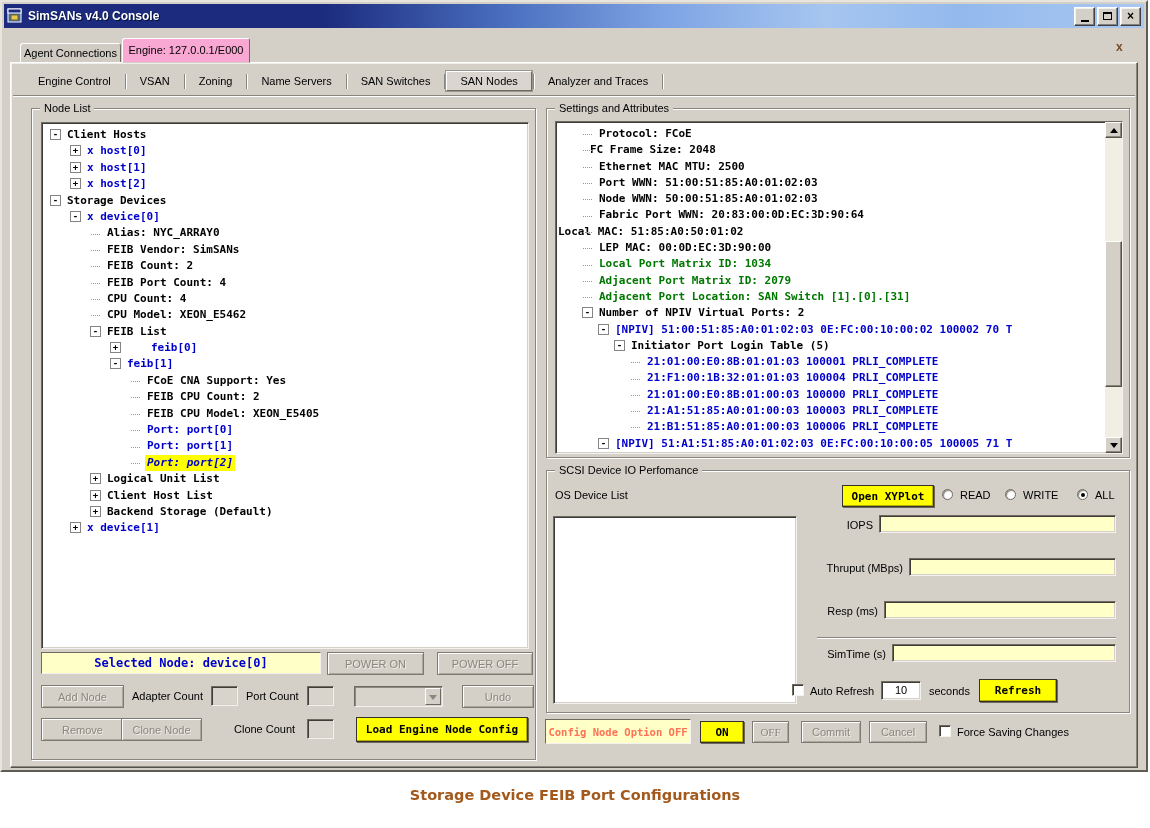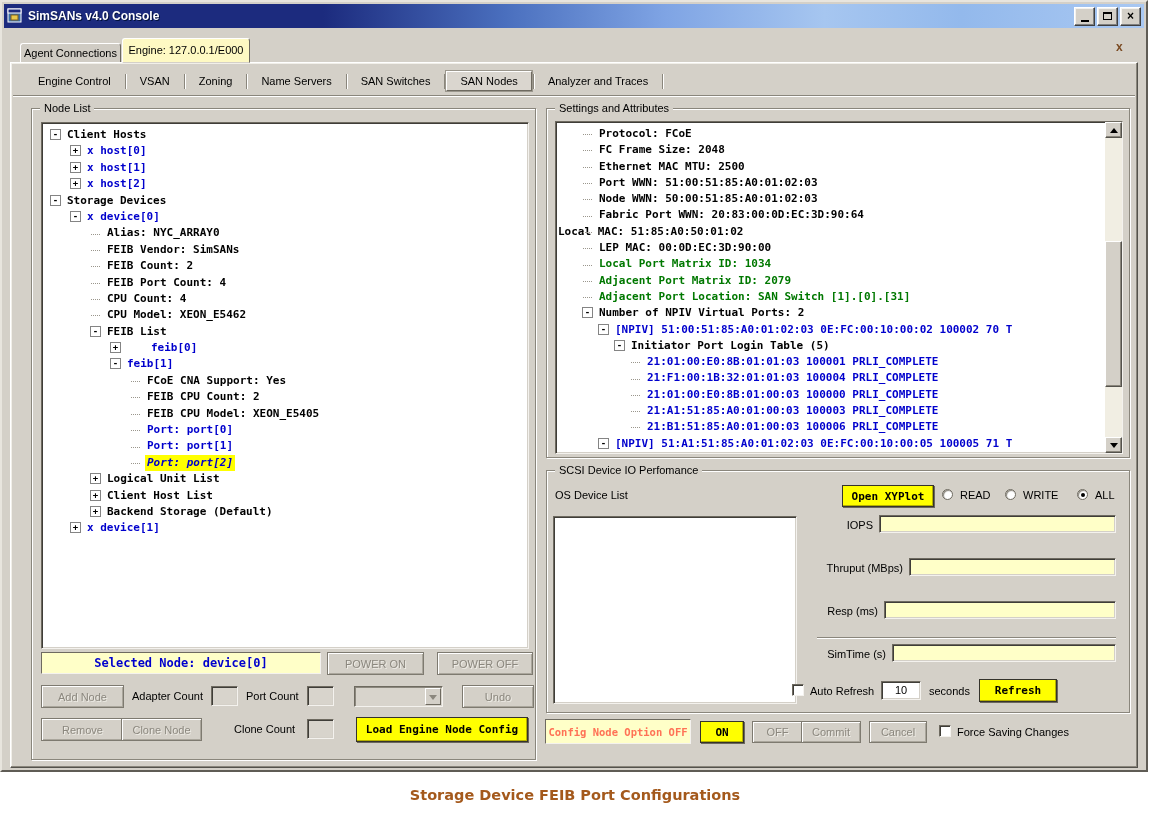--- a/index.html
+++ b/index.html
@@ -24,21 +24,21 @@
     box-shadow: inset -1px -1px 0 #808080, inset 1px 1px 0 #f4f2ee;
     display:flex; align-items:center; justify-content:center;
     font-size:11px; font-weight:bold; color:#000;
   }
   .glyph-min { width:8px; height:2px; background:#000; margin-top:9px; }
   .glyph-max { width:9px; height:8px; border:1px solid #000; border-top:2px solid #000; }
   .glyph-x { font-size:12px; line-height:12px; font-weight:bold; }
 
   
   .tab1 {
-    position:absolute; background:#fef9c3; font-size:11px;
+    position:absolute; background:#f9a8d4; font-size:11px;
     border:1px solid; border-color:#ffffff #6e6a60 #d4d0c8 #ffffff;
     border-radius:3px 3px 0 0; text-align:center; color:#000;
   }
   .tab1.inactive { border-bottom:1px solid #6e6a60; background:#d0ccc4; }
   .tab-close-x { position:absolute; font-weight:bold; font-size:12px; color:#7a4a22; }
 
   .page {
     position:absolute; left:8px; top:60px; width:1128px; height:706px;
     background:#d4d0c8;
     border:1px solid; border-color:#ffffff #54524c #54524c #ffffff;
@@ -273,21 +273,21 @@
       <div class="lbl" style="left:202px; top:614px;">Clone Count</div>
       <div class="field-input sunken" style="left:275px; top:610px; width:27px; height:20px; background:#d8d4cc;"></div>
       <div class="btn-yellow" style="left:324px; top:608px; width:172px; height:25px;">Load Engine Node Config</div>
     </div>
 
     <div class="group" style="left:535px; top:45px; width:584px; height:350px;">
       <div class="legend">Settings and Attributes</div>
       <div class="treebox sunken" style="left:8px; top:12px; width:568px; height:333px;">
         <div class="tree-inner" id="settings-tree">
             <div class="tree-row" style="height: 16.3px; line-height: 16.3px;"><span class="dash" style="left: 27px;"></span><span class="tree-label black" style="margin-left: 41px;">Protocol: FCoE</span></div>
-            <div class="tree-row" style="height: 16.3px; line-height: 16.3px;"><span class="dash" style="left: 27px;"></span><span class="tree-label black" style="margin-left: 41px; text-align: center;">FC Frame Size: 2048</span></div>
+            <div class="tree-row" style="height: 16.3px; line-height: 16.3px;"><span class="dash" style="left: 27px;"></span><span class="tree-label black" style="margin-left: 32px; text-align: center;">FC Frame Size: 2048</span></div>
             <div class="tree-row" style="height: 16.3px; line-height: 16.3px;"><span class="dash" style="left: 27px;"></span><span class="tree-label black" style="margin-left: 41px;">Ethernet MAC MTU: 2500</span></div>
             <div class="tree-row" style="height: 16.3px; line-height: 16.3px;"><span class="dash" style="left: 27px;"></span><span class="tree-label black" style="margin-left: 41px;">Port WWN: 51:00:51:85:A0:01:02:03</span></div>
             <div class="tree-row" style="height: 16.3px; line-height: 16.3px;"><span class="dash" style="left: 27px;"></span><span class="tree-label black" style="margin-left: 41px;">Node WWN: 50:00:51:85:A0:01:02:03</span></div>
             <div class="tree-row" style="height: 16.3px; line-height: 16.3px;"><span class="dash" style="left: 27px;"></span><span class="tree-label black" style="margin-left: 41px;">Fabric Port WWN: 20:83:00:0D:EC:3D:90:64</span></div>
             <div class="tree-row" style="height: 16.3px; line-height: 16.3px;"><span class="dash" style="left: 27px;"></span><span class="tree-label black" style="">Local MAC: 51:85:A0:50:01:02</span></div>
             <div class="tree-row" style="height: 16.3px; line-height: 16.3px;"><span class="dash" style="left: 27px;"></span><span class="tree-label black" style="margin-left: 41px;">LEP MAC: 00:0D:EC:3D:90:00</span></div>
             <div class="tree-row" style="height: 16.3px; line-height: 16.3px;"><span class="dash" style="left: 27px;"></span><span class="tree-label green" style="margin-left: 41px;">Local Port Matrix ID: 1034</span></div>
             <div class="tree-row" style="height: 16.3px; line-height: 16.3px;"><span class="dash" style="left: 27px;"></span><span class="tree-label green" style="margin-left: 41px;">Adjacent Port Matrix ID: 2079</span></div>
             <div class="tree-row" style="height: 16.3px; line-height: 16.3px;"><span class="dash" style="left: 27px;"></span><span class="tree-label green" style="margin-left: 41px;">Adjacent Port Location: SAN Switch [1].[0].[31]</span></div>
             <div class="tree-row" style="height: 16.3px; line-height: 16.3px;"><span class="expander" style="left: 26px;">-</span><span class="tree-label black" style="margin-left: 41px;">Number of NPIV Virtual Ports: 2</span></div>
@@ -341,21 +341,21 @@
 
       <div class="checkbox" style="left:245px; top:213px;"></div>
       <div class="lbl" style="left:263px; top:214px;">Auto Refresh</div>
       <div class="field-input sunken" style="left:334px; top:210px; width:40px; height:19px; text-align:center; font-size:11px; line-height:17px;">10</div>
       <div class="lbl" style="left:382px; top:214px;">seconds</div>
       <div class="btn-yellow" style="left:432px; top:208px; width:78px; height:23px;">Refresh</div>
     </div>
 
     <div class="status-box" style="left:534px; top:656px; width:146px; height:25px;">Config Node Option OFF</div>
     <div class="btn-yellow" style="left:689px; top:658px; width:44px; height:22px; font-weight:bold;">ON</div>
-    <div class="btn" style="left:741px; top:658px; width:51px; height:22px;">OFF</div>
+    <div class="btn" style="left:741px; top:658px; width:37px; height:22px;font-family:Liberation Serif, serif;">OFF</div>
     <div class="btn" style="left:790px; top:658px; width:60px; height:22px;">Commit</div>
     <div class="btn" style="left:858px; top:658px; width:58px; height:22px;">Cancel</div>
     <div class="checkbox" style="left:928px; top:662px;"></div>
     <div class="lbl" style="left:946px; top:663px;">Force Saving Changes</div>
 
   </div>
 </div>
 
 <div class="caption">Storage Device FEIB Port Configurations</div>
 

